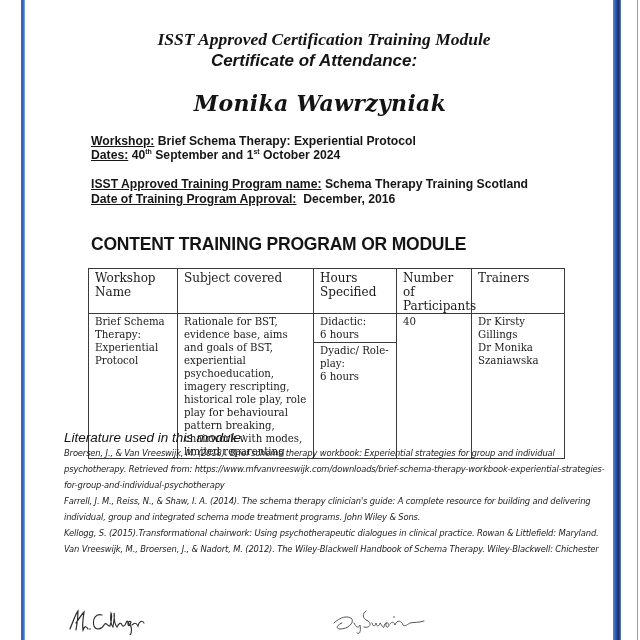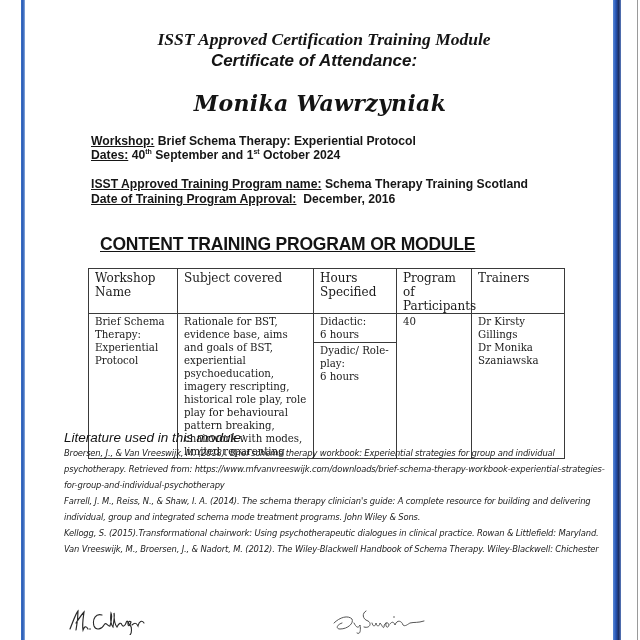--- a/index.html
+++ b/index.html
@@ -89,26 +89,25 @@
       vertical-align: 5px;
       line-height: 0;
     }
     .line-workshop { top: 134px; }
     .line-dates { top: 148px; }
     .line-program { top: 177px; }
     .line-approval { top: 192px; }
 
     .section-heading {
       position: absolute;
-      left: 100px;
+      left: 91px;
       top: 234px;
       font-family: "Liberation Sans", sans-serif;
       font-weight: bold;
       font-size: 17.5px;
-      text-decoration: underline;
       white-space: nowrap;
       letter-spacing: -0.2px;
     }
 
     table.training-table {
       position: absolute;
       left: 88px;
       top: 268px;
       width: 476px;
       height: 159px;
@@ -215,21 +214,21 @@
     <col style="width:136px">
     <col style="width:83px">
     <col style="width:75px">
     <col style="width:93px">
   </colgroup>
   <thead>
     <tr>
       <th>Workshop Name</th>
       <th>Subject covered</th>
       <th>Hours Specified</th>
-      <th>Program of Participants</th>
+      <th>Number of Participants</th>
       <th>Trainers</th>
     </tr>
   </thead>
   <tbody>
     <tr>
       <td>Brief Schema Therapy: Experiential Protocol</td>
       <td>Rationale for BST, evidence base, aims and goals of BST, experiential psychoeducation, imagery rescripting, historical role play, role play for behavioural pattern breaking, chairwork with modes, limited reparenting</td>
       <td class="hours-cell">
         <div class="hours-part">
           <div>Didactic:</div>

